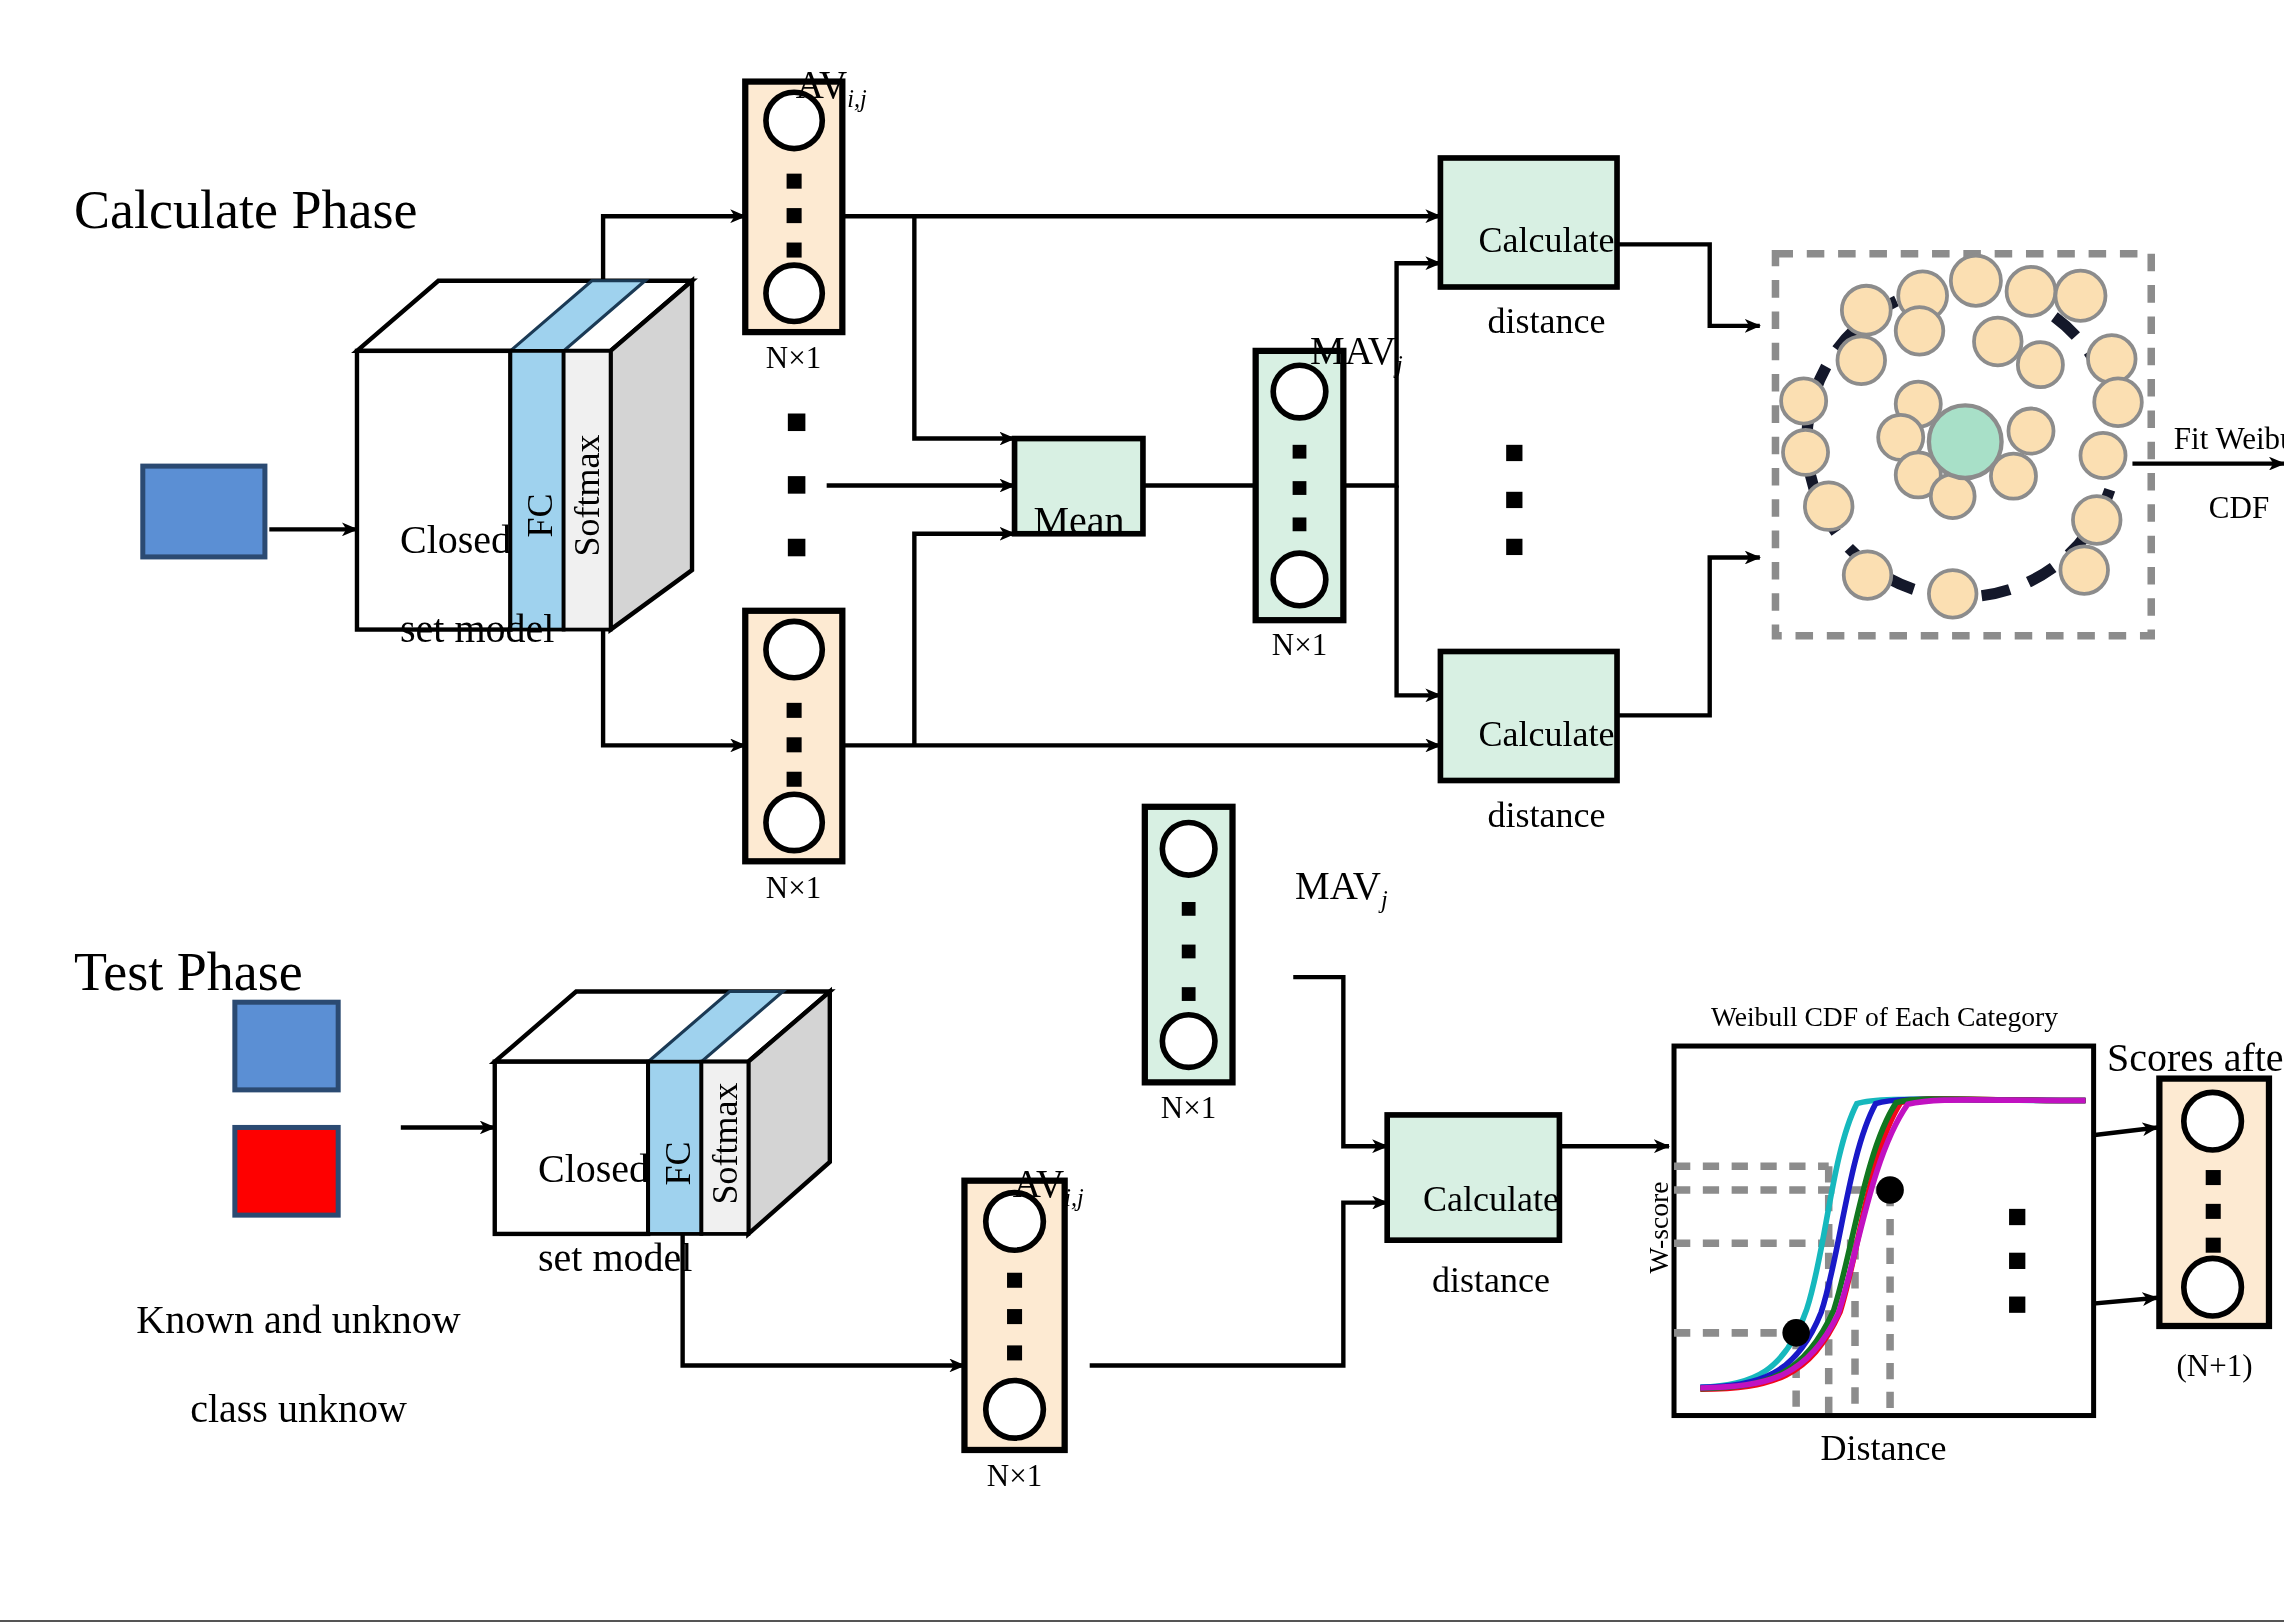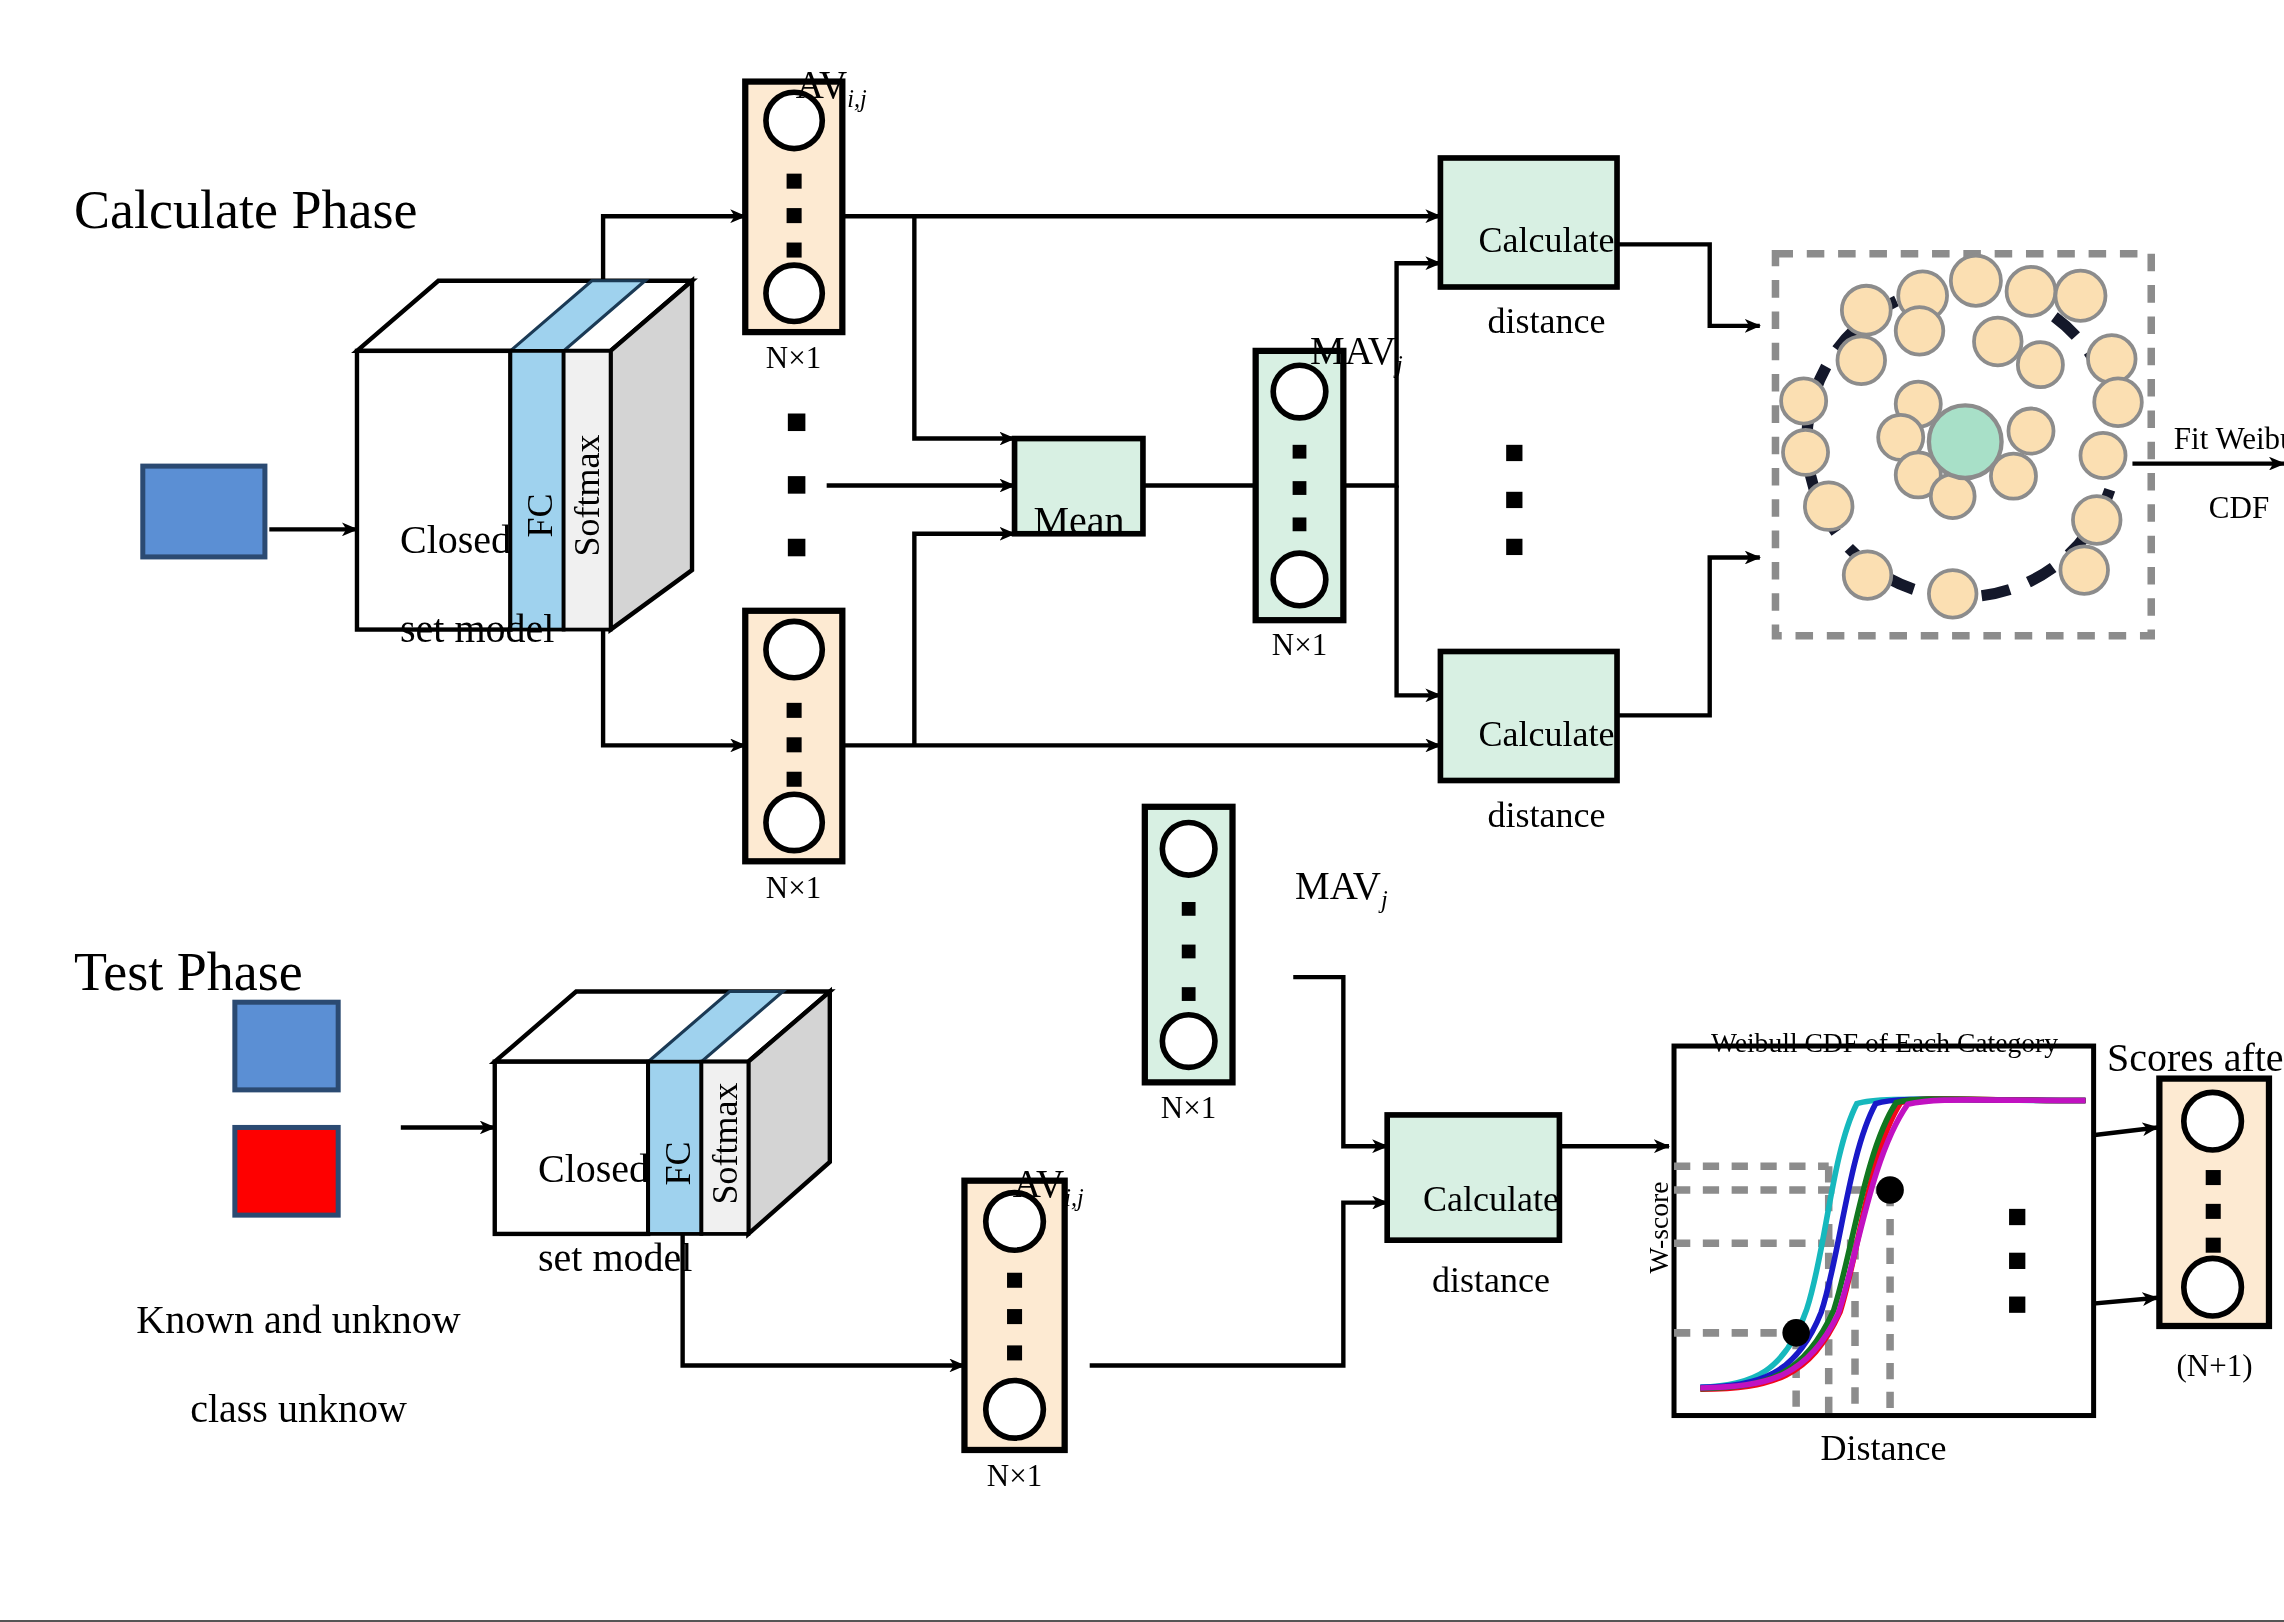--- a/index.html
+++ b/index.html
@@ -327,21 +327,21 @@
   <div class="lbl vec-label" style="left:976px; top:1118px;">
     <span>AV</span><span class="sub">i,j</span>
   </div>
   <div class="lbl small ctr" style="left:952px; top:1459px; width:125px;">N×1</div>
 
   <div class="lbl med ctr" style="left:1387px; top:1139px; width:172px;">
     <span>Calculate</span><br>
     <span>distance</span>
   </div>
 
-  <div class="lbl tiny ctr" style="left:1653px; top:1002px; width:463px;margin-top:26px;">Weibull CDF of Each Category</div>
+  <div class="lbl tiny ctr" style="left:1653px; top:1002px; width:463px;">Weibull CDF of Each Category</div>
   <div class="lbl med ctr" style="left:1677px; top:1428px; width:413px;">Distance</div>
   <div class="lbl tiny vrot" style="left:1584px; top:1212px; width:150px; text-align:center; transform:rotate(-90deg);">W-score</div>
 
   <div class="lbl big" style="left:2107px; top:1036px;">Scores after</div>
   <div class="lbl small ctr" style="left:2147px; top:1337px; width:135px;margin-top:12px;">(N+1)</div>
 
 </div>
 
 
 </body></html>

